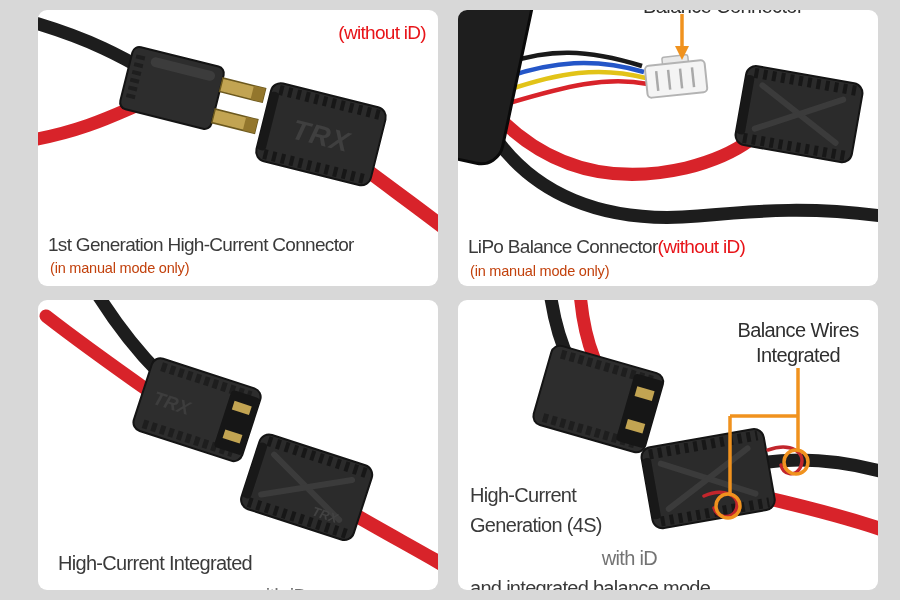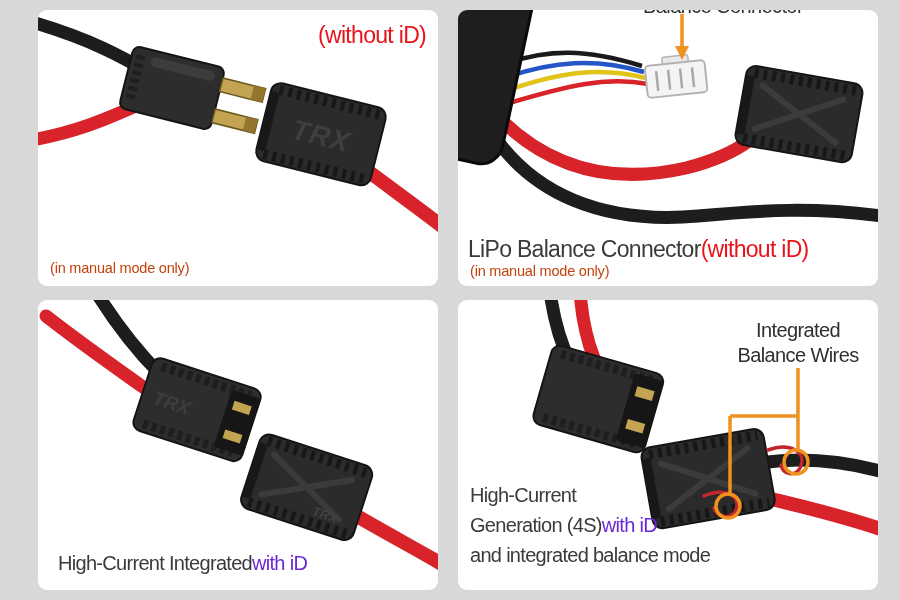--- a/index.html
+++ b/index.html
@@ -21,25 +21,25 @@
   #panel-id      { left: 38px;  top: 300px; width: 400px; height: 290px; }
   #panel-id4s    { left: 458px; top: 300px; width: 420px; height: 290px; }
   .art { position: absolute; left: 0; top: 0; width: 100%; height: 100%; }
   .caption {
     position: absolute;
     color: #3a3a3a;
     letter-spacing: -0.7px;
     white-space: nowrap;
   }
   .row { display: flex; }
-  .title { font-size: 23px; }
+  .title { font-size: 19px; }
   .big   { font-size: 20px; line-height: 30px; }
   .subtitle { font-size: 14.5px; letter-spacing: -0.2px; color: #c2410c; }
   .red  { color: #e81419; }
-  .blue { color: #6d28d9; }
+  .blue { color: #737373; margin-top: 33px; }
   .callout {
     position: absolute;
     color: #2f2f2f;
     font-size: 20px;
     letter-spacing: -0.6px;
     text-align: center;
     line-height: 25px;
   }
 </style>
 </head>
@@ -63,20 +63,21 @@
     </g>
     <g transform="rotate(14 282 124)">
       <rect x="224" y="84" width="118" height="80" rx="10" fill="#2b2b2b" stroke="#141414" stroke-width="2"></rect>
       <line x1="232" y1="91" x2="336" y2="91" stroke="#171717" stroke-width="10" stroke-dasharray="4 5"></line>
       <line x1="232" y1="157" x2="336" y2="157" stroke="#171717" stroke-width="10" stroke-dasharray="4 5"></line>
       <rect x="224" y="94" width="9" height="60" rx="4" fill="#181818"></rect>
       <text x="254" y="135" font-size="28" font-style="italic" font-weight="bold" fill="#3f3f3f" letter-spacing="1">TRX</text>
     </g>
   </svg>
   <div class="caption title red" style="right:12px; top:12px;">(without iD)</div>
+  <div class="caption title" style="left:10px; top:224px;">1st Generation High-Current Connector</div>
   <div class="caption subtitle" style="left:12px; top:250px;">(in manual mode only)</div>
 </div>
 
 <div class="panel" id="panel-balance">
   <svg class="art" viewBox="0 0 420 276">
     <path d="M 36 58 C 90 36, 132 40, 184 56" stroke="#1a1a1a" stroke-width="4.5" fill="none"></path>
     <path d="M 40 70 C 96 50, 138 48, 186 62" stroke="#2456c8" stroke-width="4.5" fill="none"></path>
     <path d="M 44 82 C 102 62, 142 56, 188 68" stroke="#e2c318" stroke-width="4.5" fill="none"></path>
     <path d="M 48 94 C 108 76, 148 66, 190 74" stroke="#d8232a" stroke-width="4.5" fill="none"></path>
     <path d="M 26 110 C 70 188, 150 214, 240 206 C 305 200, 355 197, 424 206" stroke="#1d1d1d" stroke-width="13" fill="none" stroke-linecap="round"></path>
@@ -174,22 +175,22 @@
     <g stroke="#f0921e" fill="none" stroke-width="3.5">
       <line x1="340" y1="68" x2="340" y2="116"></line>
       <line x1="272" y1="116" x2="340" y2="116"></line>
       <line x1="340" y1="116" x2="340" y2="149"></line>
       <line x1="272" y1="116" x2="272" y2="193"></line>
       <circle cx="338" cy="162" r="12"></circle>
       <circle cx="270" cy="206" r="12"></circle>
     </g>
   </svg>
   <div class="callout" style="left:255px; top:18px; width:170px;">
+    <div>Balance Wires</div>
     <div>Integrated</div>
-    <div>Balance Wires</div>
   </div>
   <div class="caption big" style="left:12px; top:180px;">
     <div>High-Current</div>
     <div class="row">
       <span>Generation (4S)</span>
       <span class="blue">with iD</span>
     </div>
     <div>and integrated balance mode</div>
   </div>
 </div>

